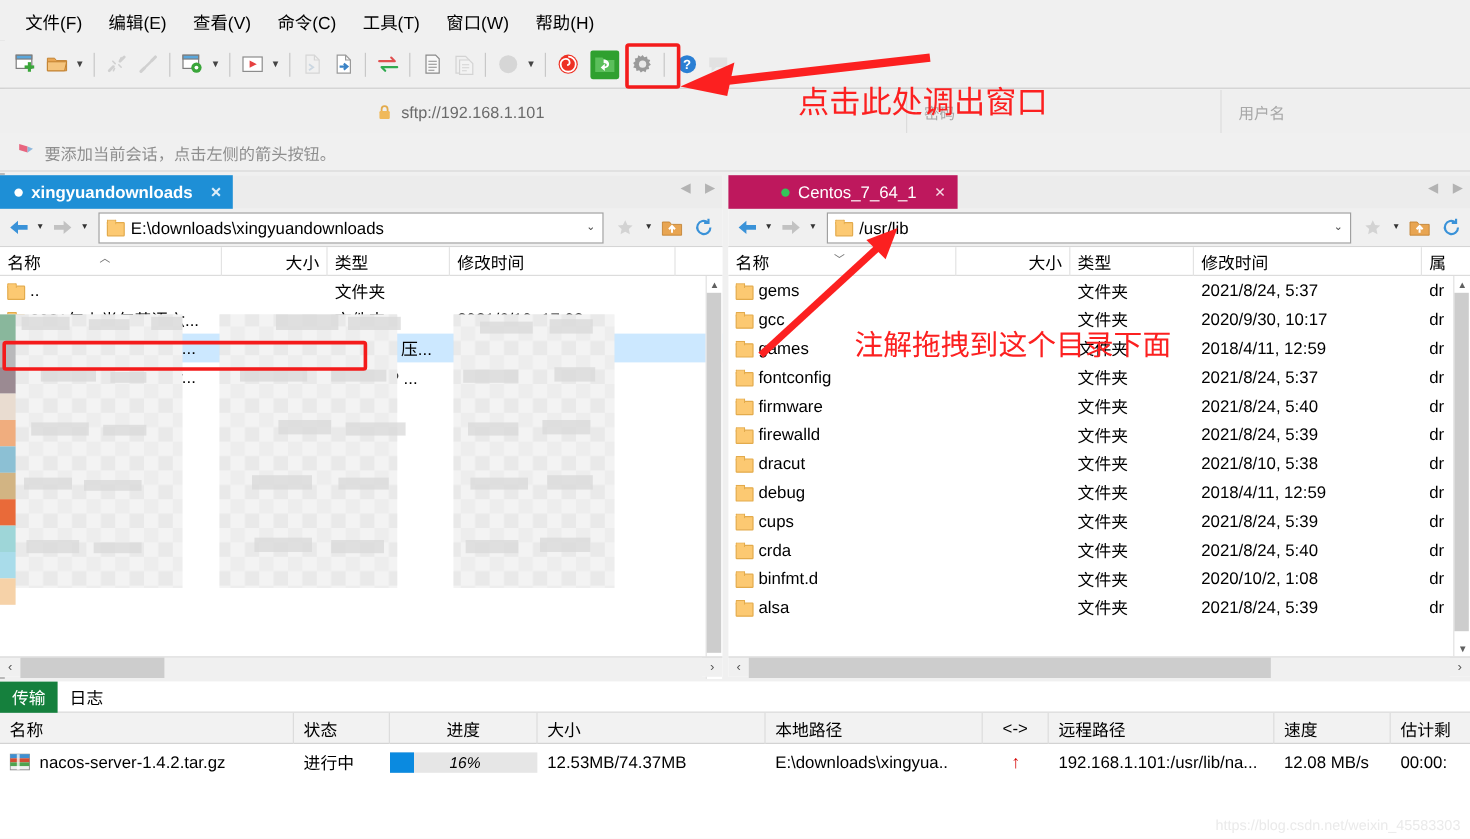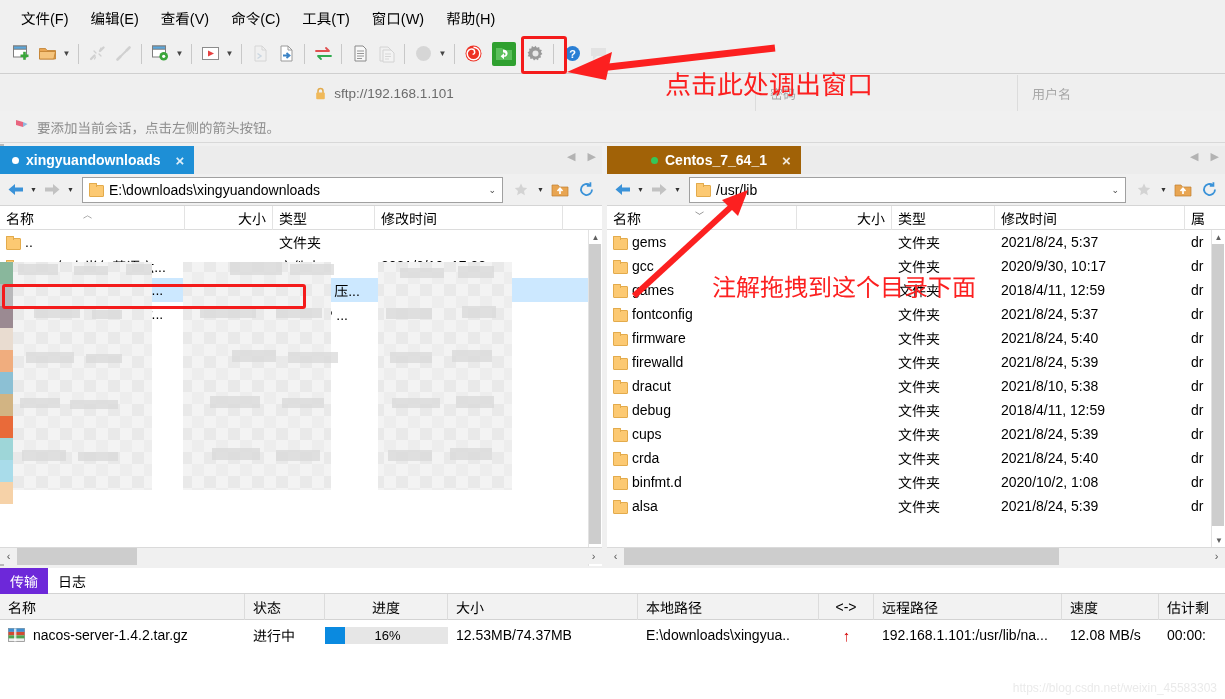--- a/index.html
+++ b/index.html
@@ -93,21 +93,21 @@
   .panel.right { left:607px; width:618px; }
 
   .tabstrip {
     height:28px; background:#ececec; display:flex; align-items:flex-end; position:relative;
   }
   .tab {
     height:28px; display:flex; align-items:center; gap:7px;
     padding:0 10px 0 12px; font-size:14px; white-space:nowrap; cursor:default;
   }
   .tab.active-blue { background:#1e8fd6; color:#fff; font-weight:bold; }
-  .tab.active-gray { background:#a16207; color:#fff; font-weight:bold;padding-left:44px; }
+  .tab.active-gray { background:#be185d; color:#fff; font-weight:normal;padding-left:44px; }
   .tab-dot { width:7px; height:7px; border-radius:50%; display:inline-block; }
   .tab-close { font-size:15px; opacity:.85; margin-left:8px; cursor:default; }
   .tab-navs {
     position:absolute; right:6px; top:4px; display:flex; gap:12px; align-items:center;
     color:#b3b3b3; font-size:11px;
   }
 
   .navrow {
     height:32px; background:#f0f0f0; display:flex; align-items:center; padding:0 4px; gap:2px;
     border-bottom:1px solid #d5d5d5;
@@ -166,27 +166,27 @@
     display:flex; align-items:center; border-top:1px solid #dadada;
   }
   .hs-arrow { width:17px; height:17px; display:flex; align-items:center; justify-content:center; font-size:11px; color:#555; }
   .hs-track { flex:1; height:17px; position:relative; background:#f0f0f0; }
   .hs-thumb { position:absolute; top:0; height:17px; background:#cdcdcd; }
 
   
   .bottom { position:absolute; left:0; top:568px; width:1225px; height:131px; background:#fff; }
   .btabs { height:26px; background:#fff; display:flex; align-items:center; border-bottom:1px solid #d3d3d3; }
   .btab { height:26px; padding:0 10px; display:flex; align-items:center; font-size:14px; cursor:default; }
-  .btab.active { background:#6d28d9; color:#fff; }
+  .btab.active { background:#15803d; color:#fff; }
   .bhdr { height:26px; background:#f2f2f2; display:flex; align-items:center; font-size:14px; border-bottom:1px solid #d3d3d3; }
   .bhcell { height:26px; display:flex; align-items:center; padding:0 8px; border-right:1px solid #dcdcdc; overflow:hidden; white-space:nowrap; }
   .brow { height:30px; display:flex; align-items:center; font-size:14px; }
   .bcell { height:30px; display:flex; align-items:center; padding:0 8px; overflow:hidden; white-space:nowrap; }
   .bcell.c { justify-content:center; }
-  .progbar { width:125px; height:17px; background:#e6e6e6; position:relative; }
+  .progbar { width:125px; height:17px; background:#e6e6e6; position:relative;font-style:italic; }
   .progfill { position:absolute; left:0; top:0; height:17px; background:#0a8ae0; }
   .progtxt { position:absolute; width:125px; text-align:center; font-size:13px; line-height:17px; color:#000; }
   .uparrow { color:#d40000; font-size:15px; font-weight:bold; }
 
   .watermark {
     position:absolute; right:8px; bottom:4px; font-size:12px; color:#eaeaea;
     font-family:"Liberation Sans",sans-serif; white-space:nowrap;
   }
 
   .dotted-edge {

